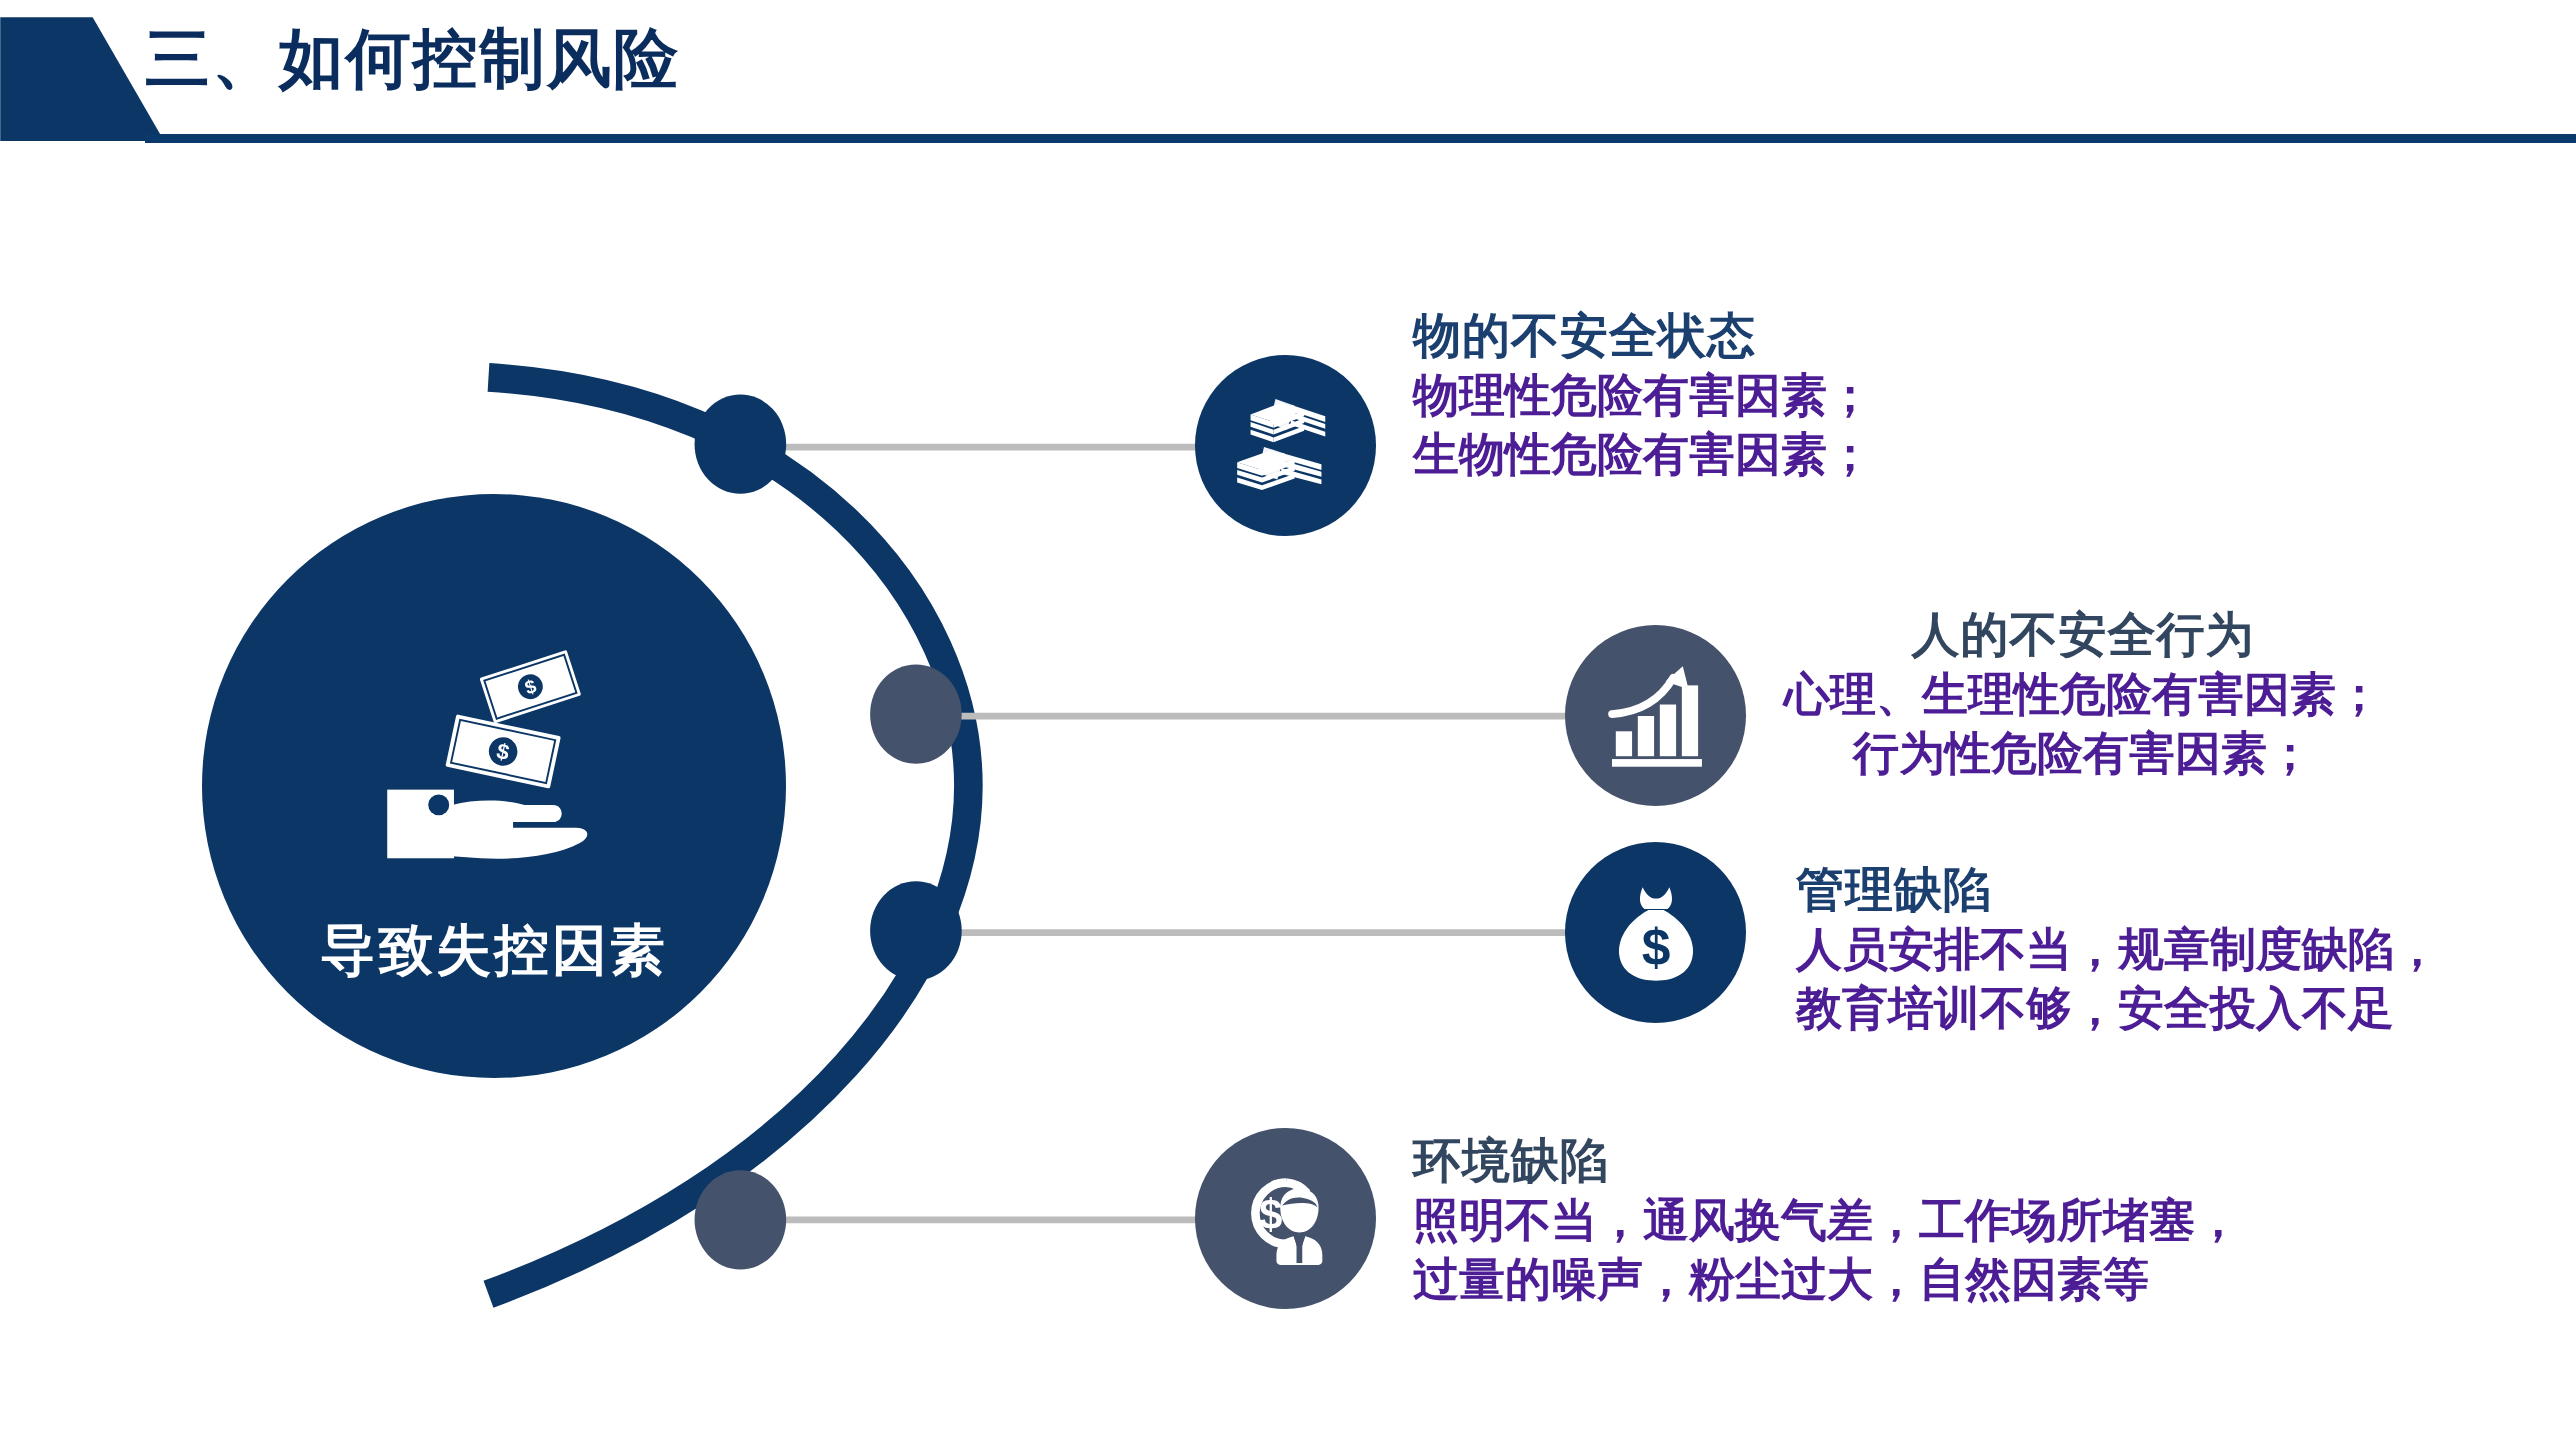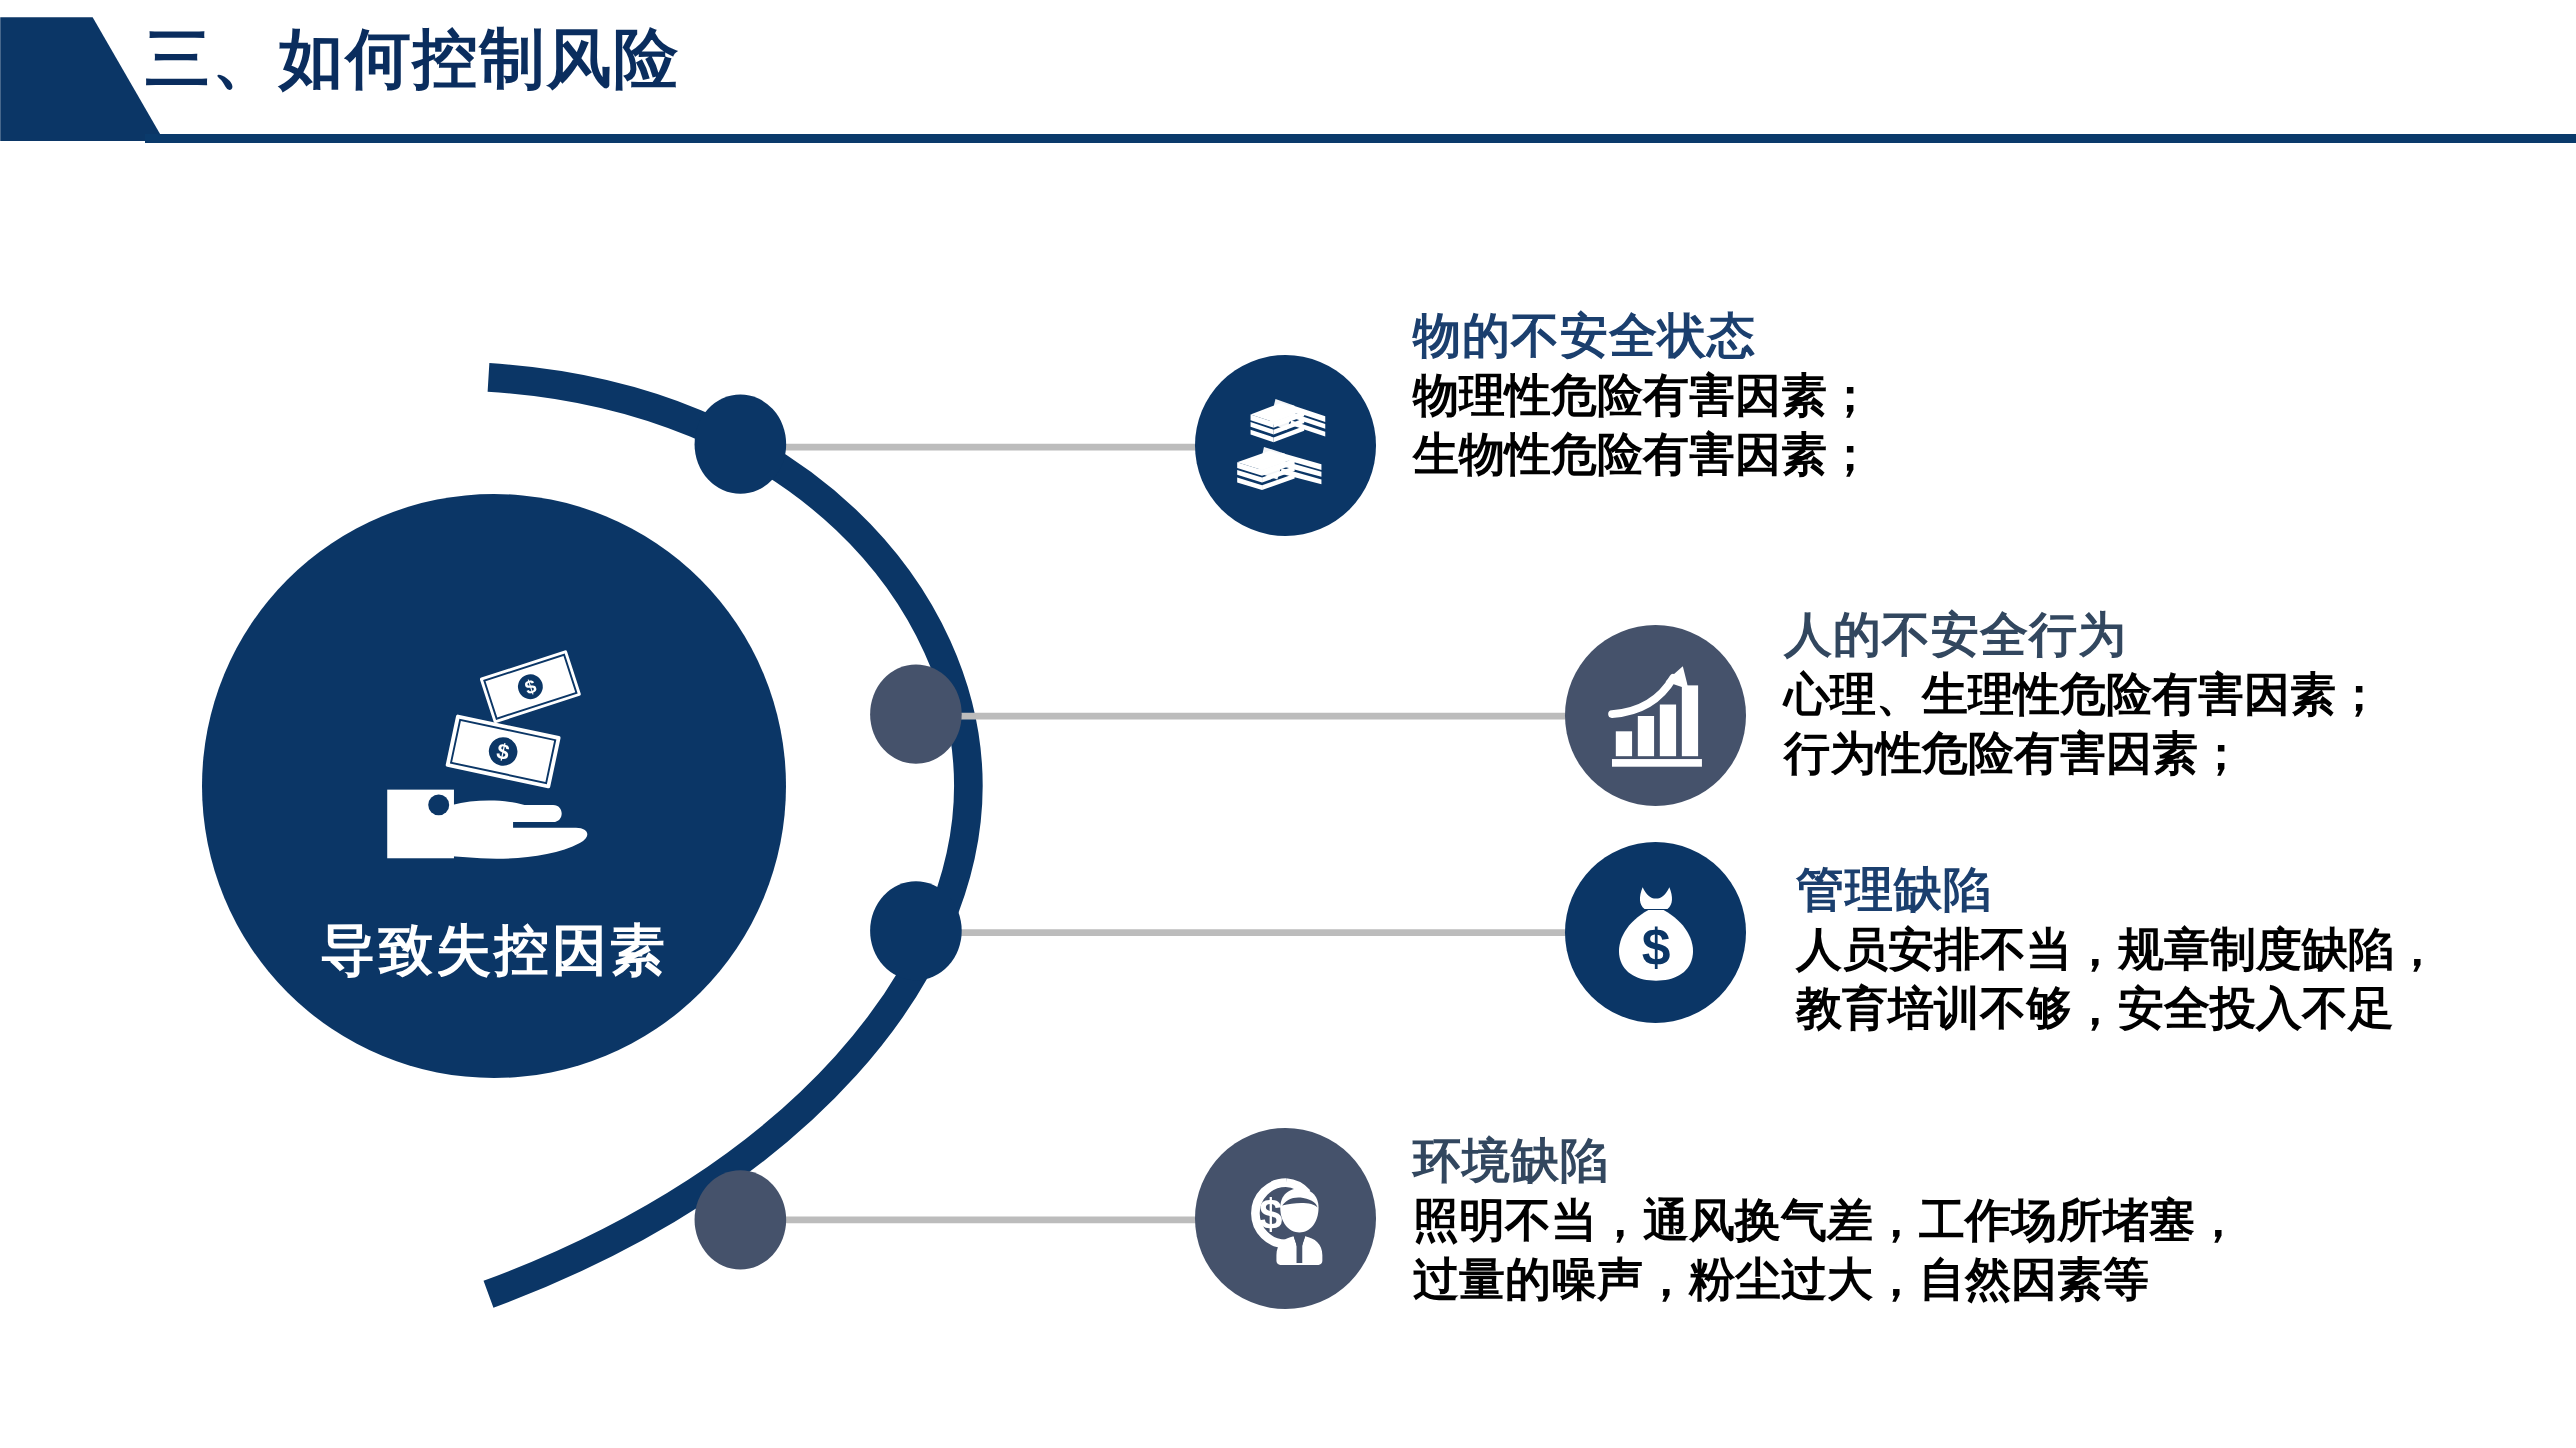--- a/index.html
+++ b/index.html
@@ -123,32 +123,32 @@
     font-weight: bold;
     color: #1b3f6e;
     letter-spacing: 1px;
     line-height: 61px;
     white-space: nowrap;
   }
   .branch-title.slate-title { color: #32475f; }
   .branch-line {
     font-size: 46px;
     font-weight: bold;
-    color: #000000;
+    color: #4c1d95;
     letter-spacing: 0px;
     line-height: 59px;
     white-space: nowrap;
   }
 
   
   #branch-0 { left: 1195px; top: 202px; }
   #branch-0 .branch-text { left: 218px; top: -50px; }
 
   #branch-1 { left: 1565px; top: 472px; }
-  #branch-1 .branch-text { left: 219px; top: -21px; }
+  #branch-1 .branch-text { left: 219px; top: -21px; text-align: center; }
 
   #branch-2 { left: 1565px; top: 689px; }
   #branch-2 .branch-text { left: 219px; top: 17px; margin-left: 12px; }
 
   #branch-3 { left: 1195px; top: 975px; }
   #branch-3 .branch-text { left: 218px; top: 1.9px; }
 </style>
 </head>
 <body>
 

